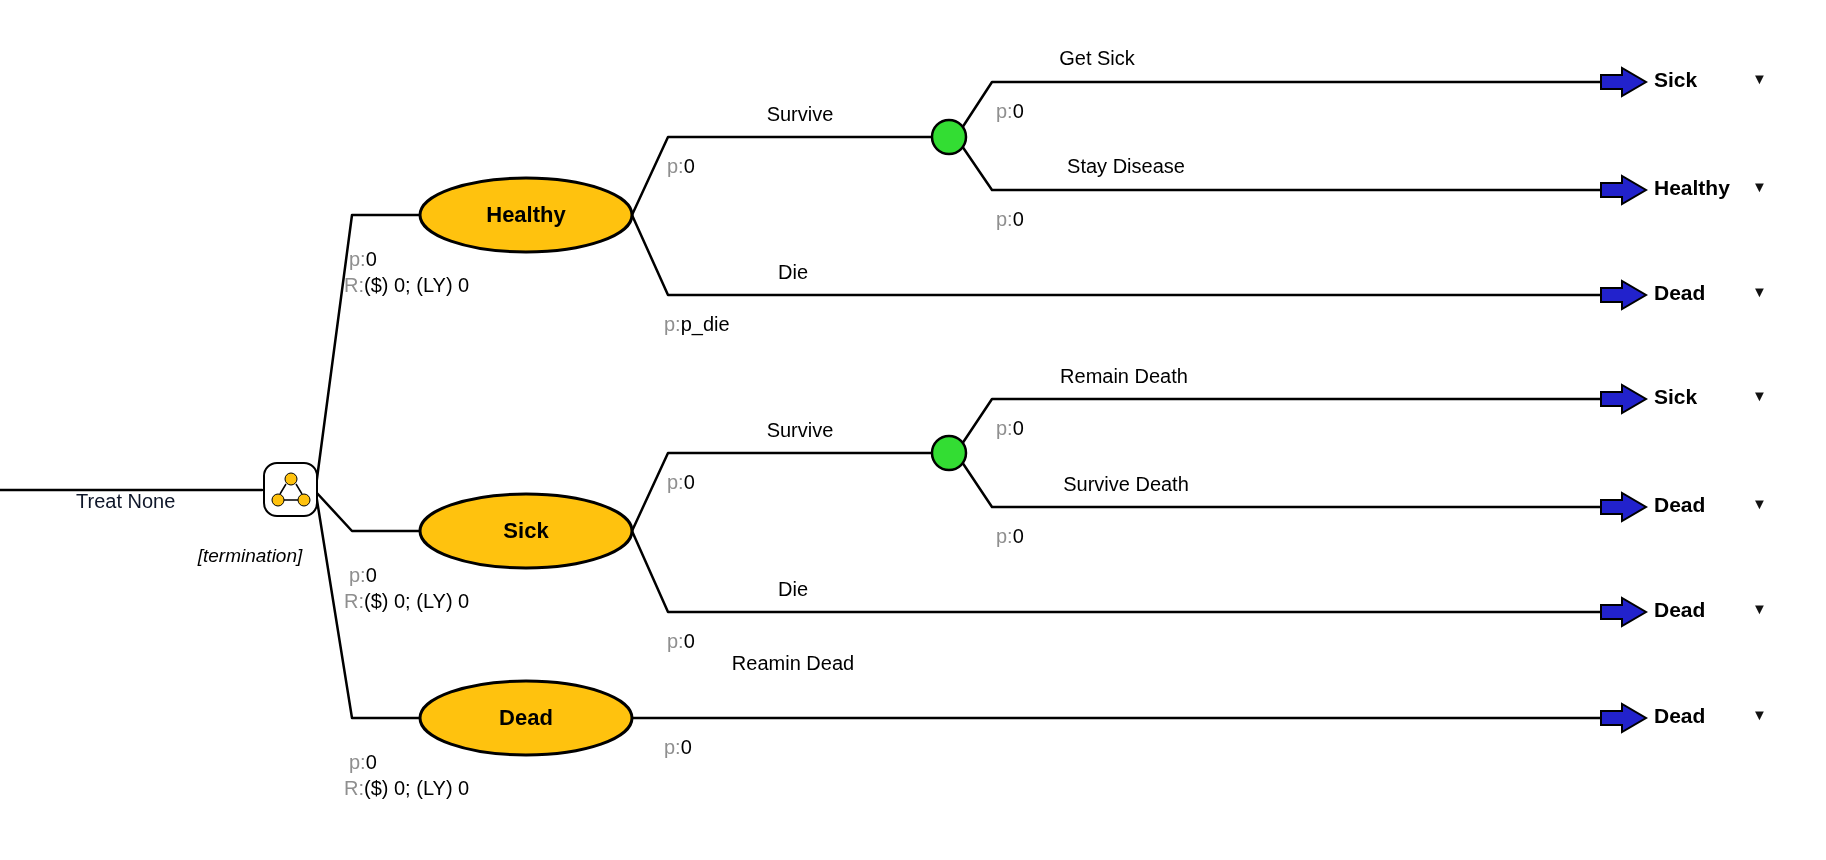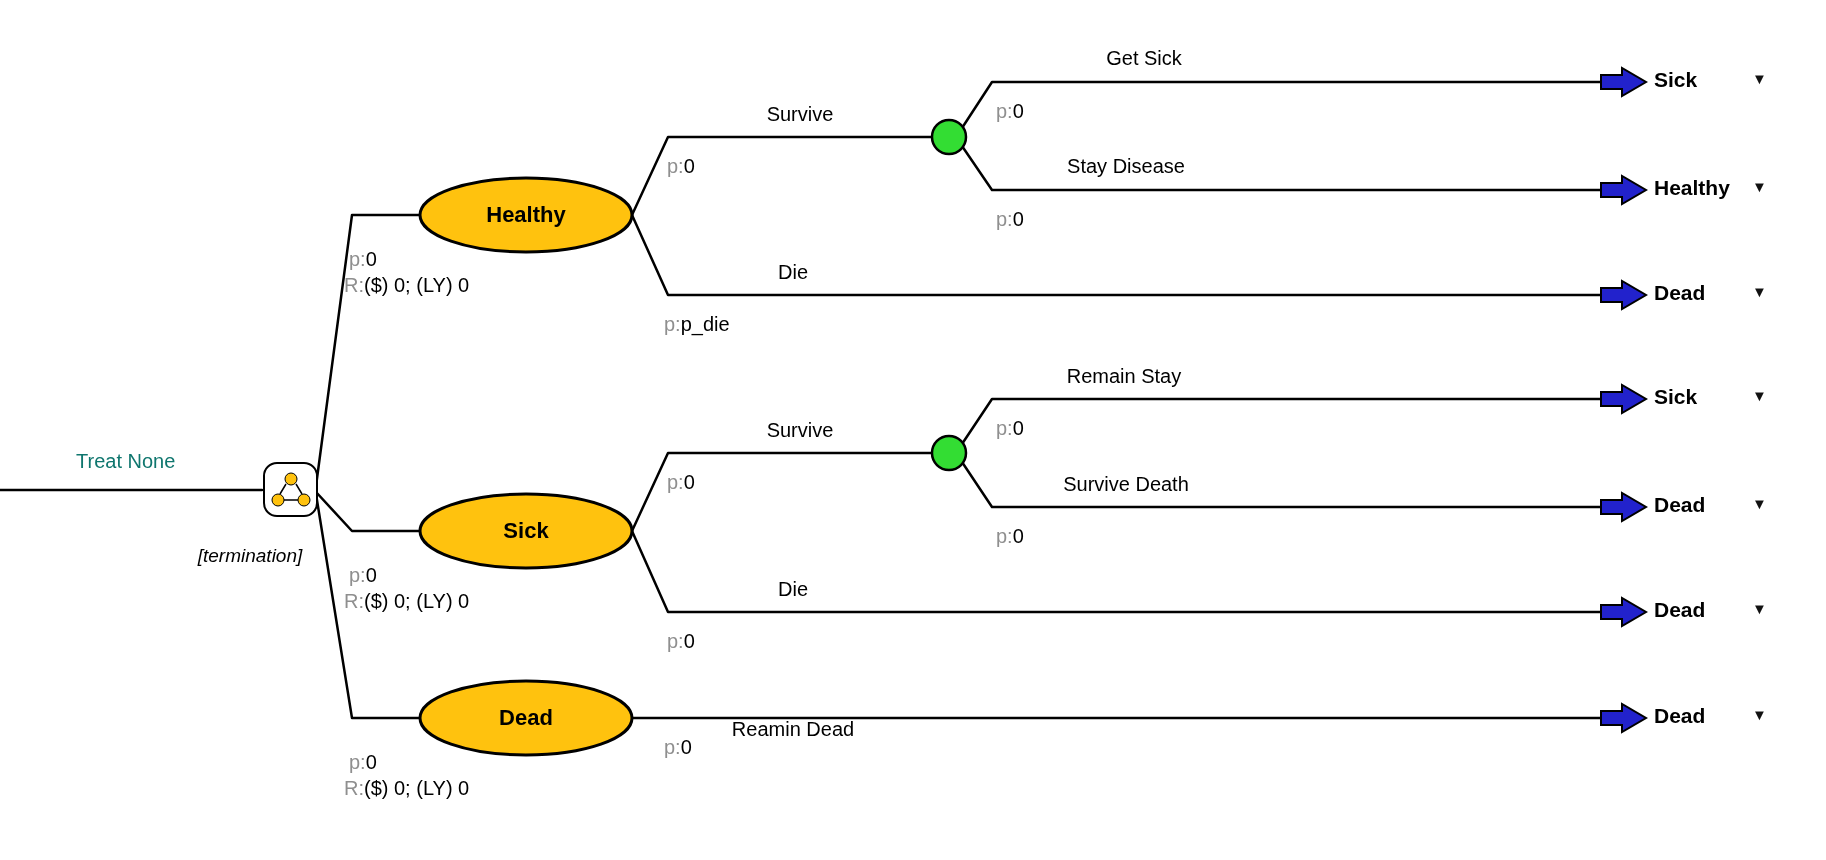--- a/index.html
+++ b/index.html
@@ -18,21 +18,21 @@
   }
   .prob{font-size:20px;white-space:nowrap;}
   .prob .pre{color:#8f8f8f;}
   .prob .val{color:#000;}
   .state-label{
     display:flex;align-items:center;justify-content:center;
     font-weight:bold;font-size:22px;color:#000;
   }
   .terminal-name{font-weight:bold;font-size:21px;color:#000;white-space:nowrap;}
   .dropdown{font-size:15px;color:#111;cursor:pointer;line-height:1;}
-  .root-label{font-size:20px;color:#0f766e;white-space:nowrap;}
+  .root-label{font-size:20px;color:#0f172a;white-space:nowrap;margin-top:40px;}
   .termination{
     font-style:italic;font-size:19px;color:#000;
     width:190px;text-align:center;white-space:nowrap;
   }
 </style>
 </head>
 <body>
 
 <div class="canvas">
 
@@ -81,28 +81,28 @@
   </svg>
 
   <div class="abs root-label" style="left:76px;top:450px">Treat None</div>
   <div class="abs termination" style="left:155px;top:545px">[termination]</div>
 
   <div class="abs state-label" style="left:420px;top:178px;width:212px;height:74px">Healthy</div>
   <div class="abs state-label" style="left:420px;top:494px;width:212px;height:74px">Sick</div>
   <div class="abs state-label" style="left:420px;top:681px;width:212px;height:74px">Dead</div>
 
   <div class="abs branch-label" style="left:800px;top:103px">Survive</div>
-  <div class="abs branch-label" style="left:1144px;top:47px">Get Sick</div>
+  <div class="abs branch-label" style="left:1097px;top:47px">Get Sick</div>
   <div class="abs branch-label" style="left:1126px;top:155px">Stay Disease</div>
   <div class="abs branch-label" style="left:793px;top:261px">Die</div>
-  <div class="abs branch-label" style="left:1124px;top:365px">Remain Stay</div>
+  <div class="abs branch-label" style="left:1124px;top:365px">Remain Death</div>
   <div class="abs branch-label" style="left:800px;top:419px">Survive</div>
   <div class="abs branch-label" style="left:1126px;top:473px">Survive Death</div>
   <div class="abs branch-label" style="left:793px;top:578px">Die</div>
-  <div class="abs branch-label" style="left:793px;top:718px">Reamin Dead</div>
+  <div class="abs branch-label" style="left:793px;top:652px">Reamin Dead</div>
 
   <div class="abs prob" style="left:996px;top:100px"><span class="pre">p:</span><span class="val">0</span></div>
   <div class="abs prob" style="left:996px;top:208px"><span class="pre">p:</span><span class="val">0</span></div>
   <div class="abs prob" style="left:996px;top:417px"><span class="pre">p:</span><span class="val">0</span></div>
   <div class="abs prob" style="left:996px;top:525px"><span class="pre">p:</span><span class="val">0</span></div>
 
   <div class="abs prob" style="left:667px;top:155px"><span class="pre">p:</span><span class="val">0</span></div>
   <div class="abs prob" style="left:664px;top:313px"><span class="pre">p:</span><span class="val">p_die</span></div>
   <div class="abs prob" style="left:667px;top:471px"><span class="pre">p:</span><span class="val">0</span></div>
   <div class="abs prob" style="left:667px;top:630px"><span class="pre">p:</span><span class="val">0</span></div>

